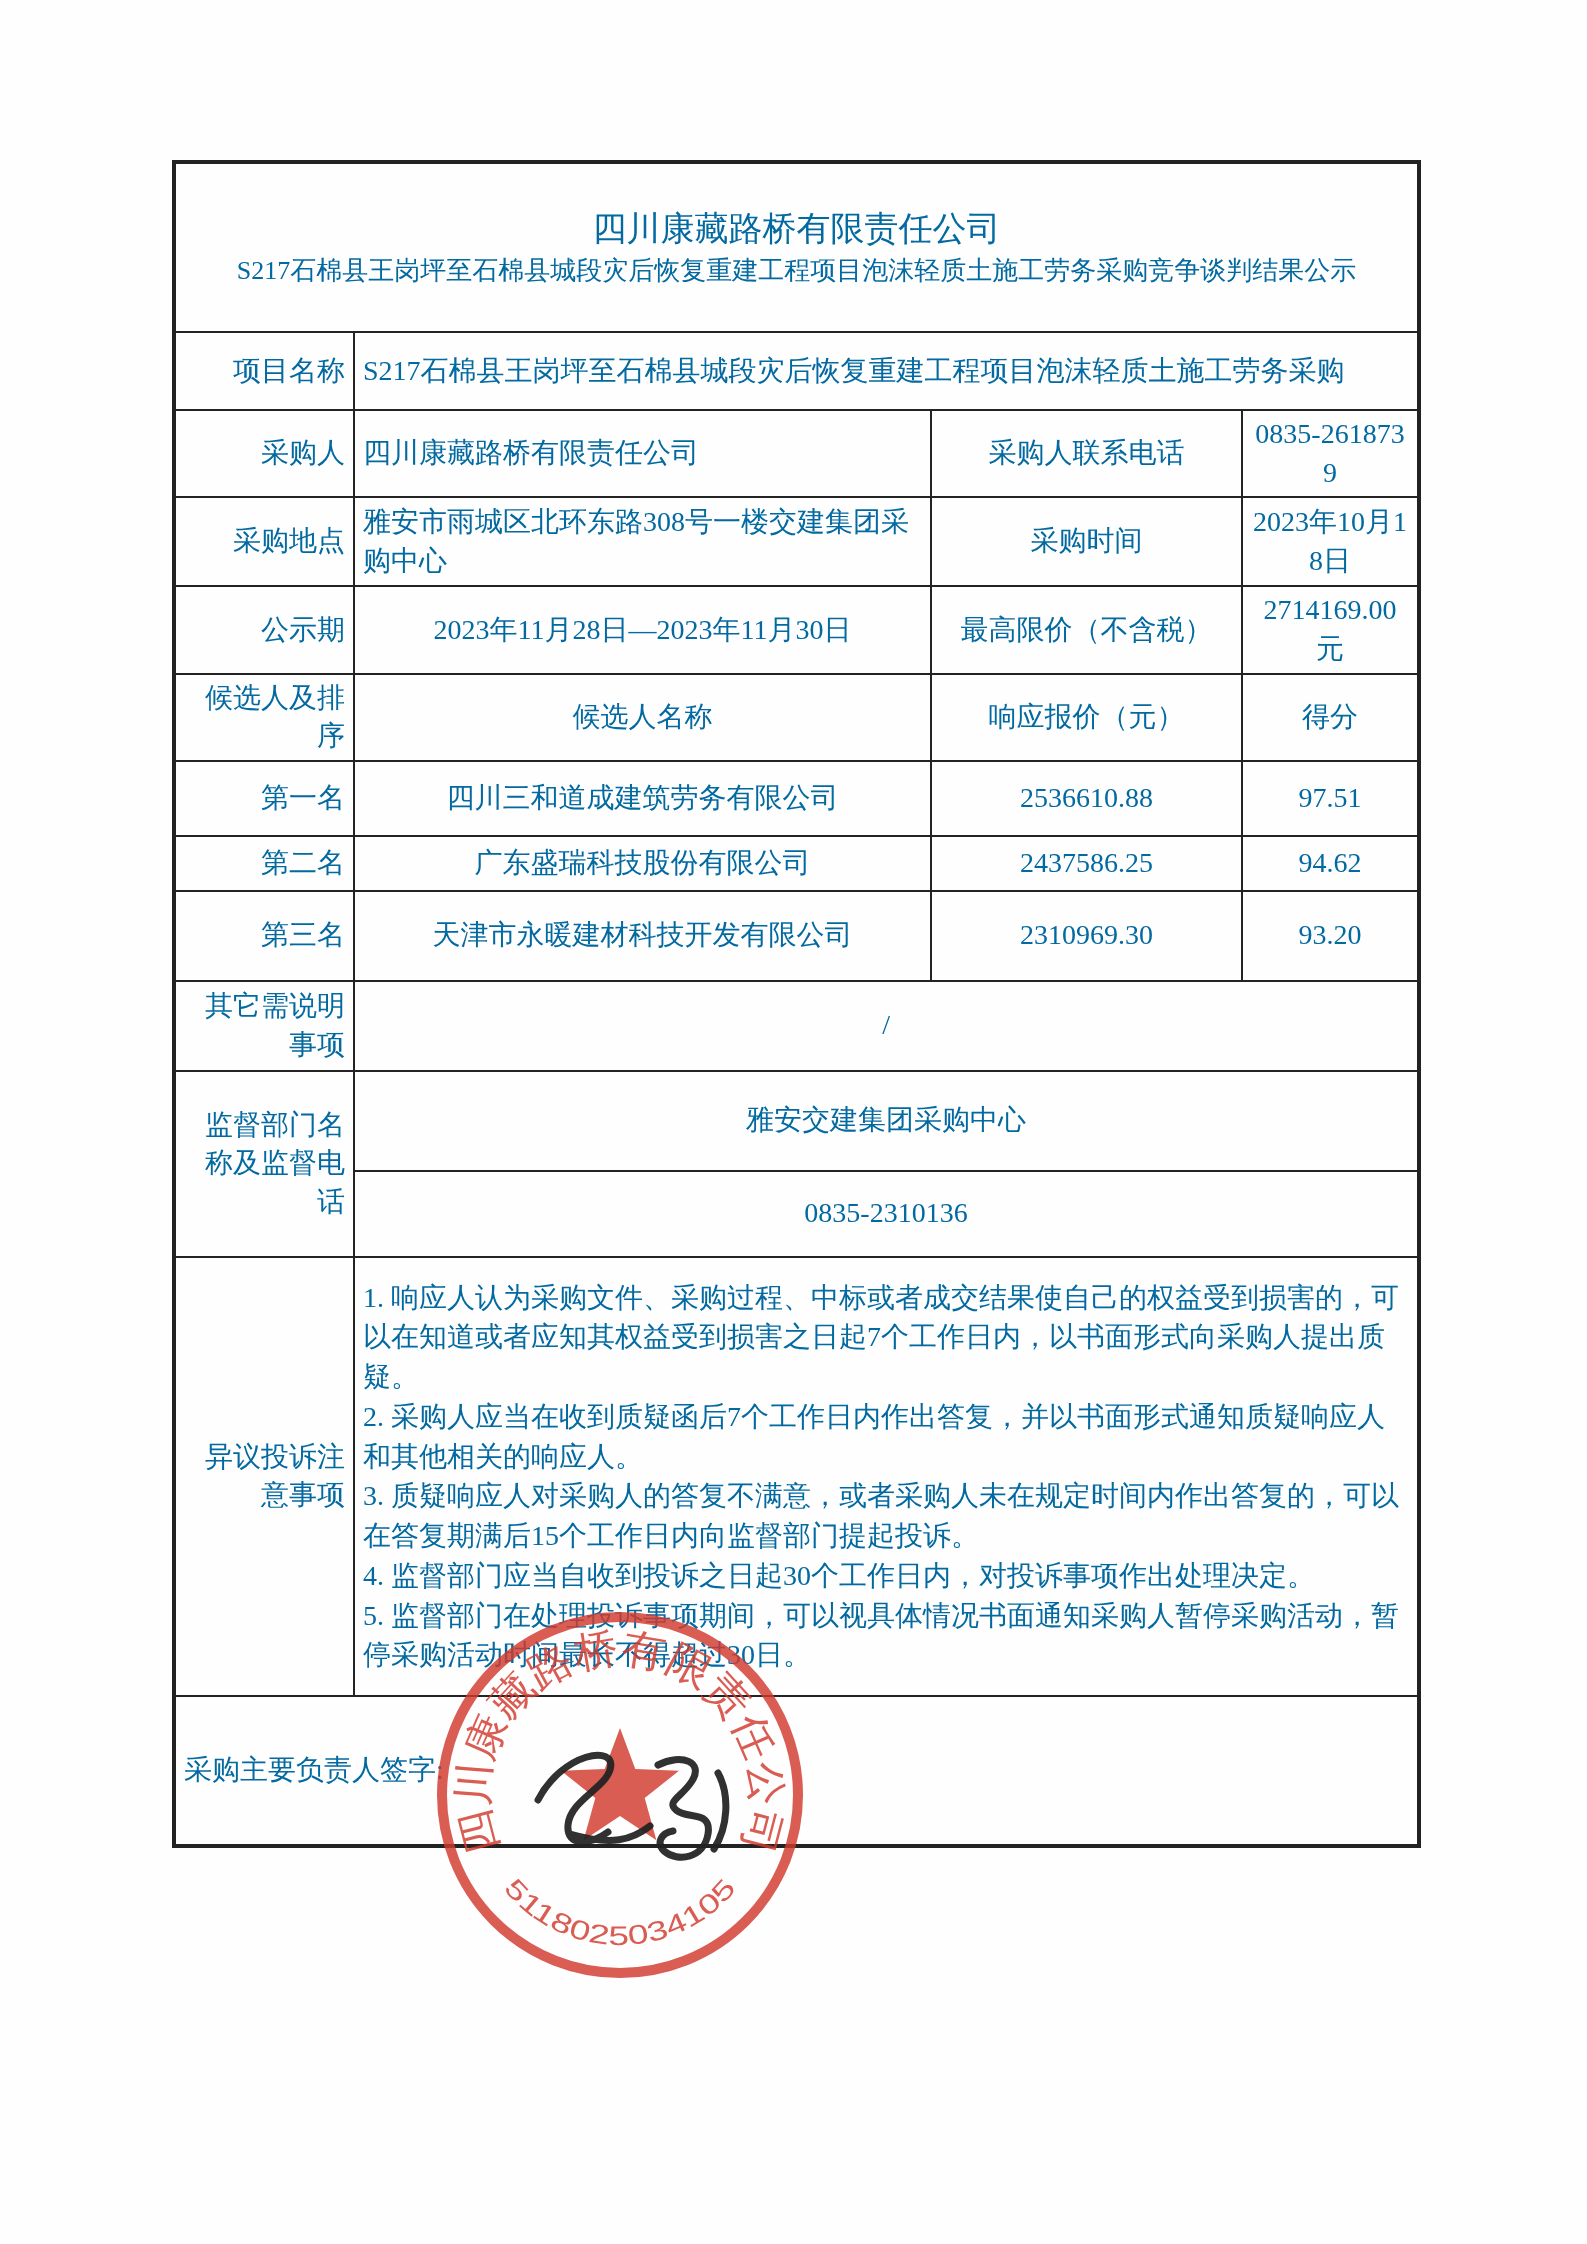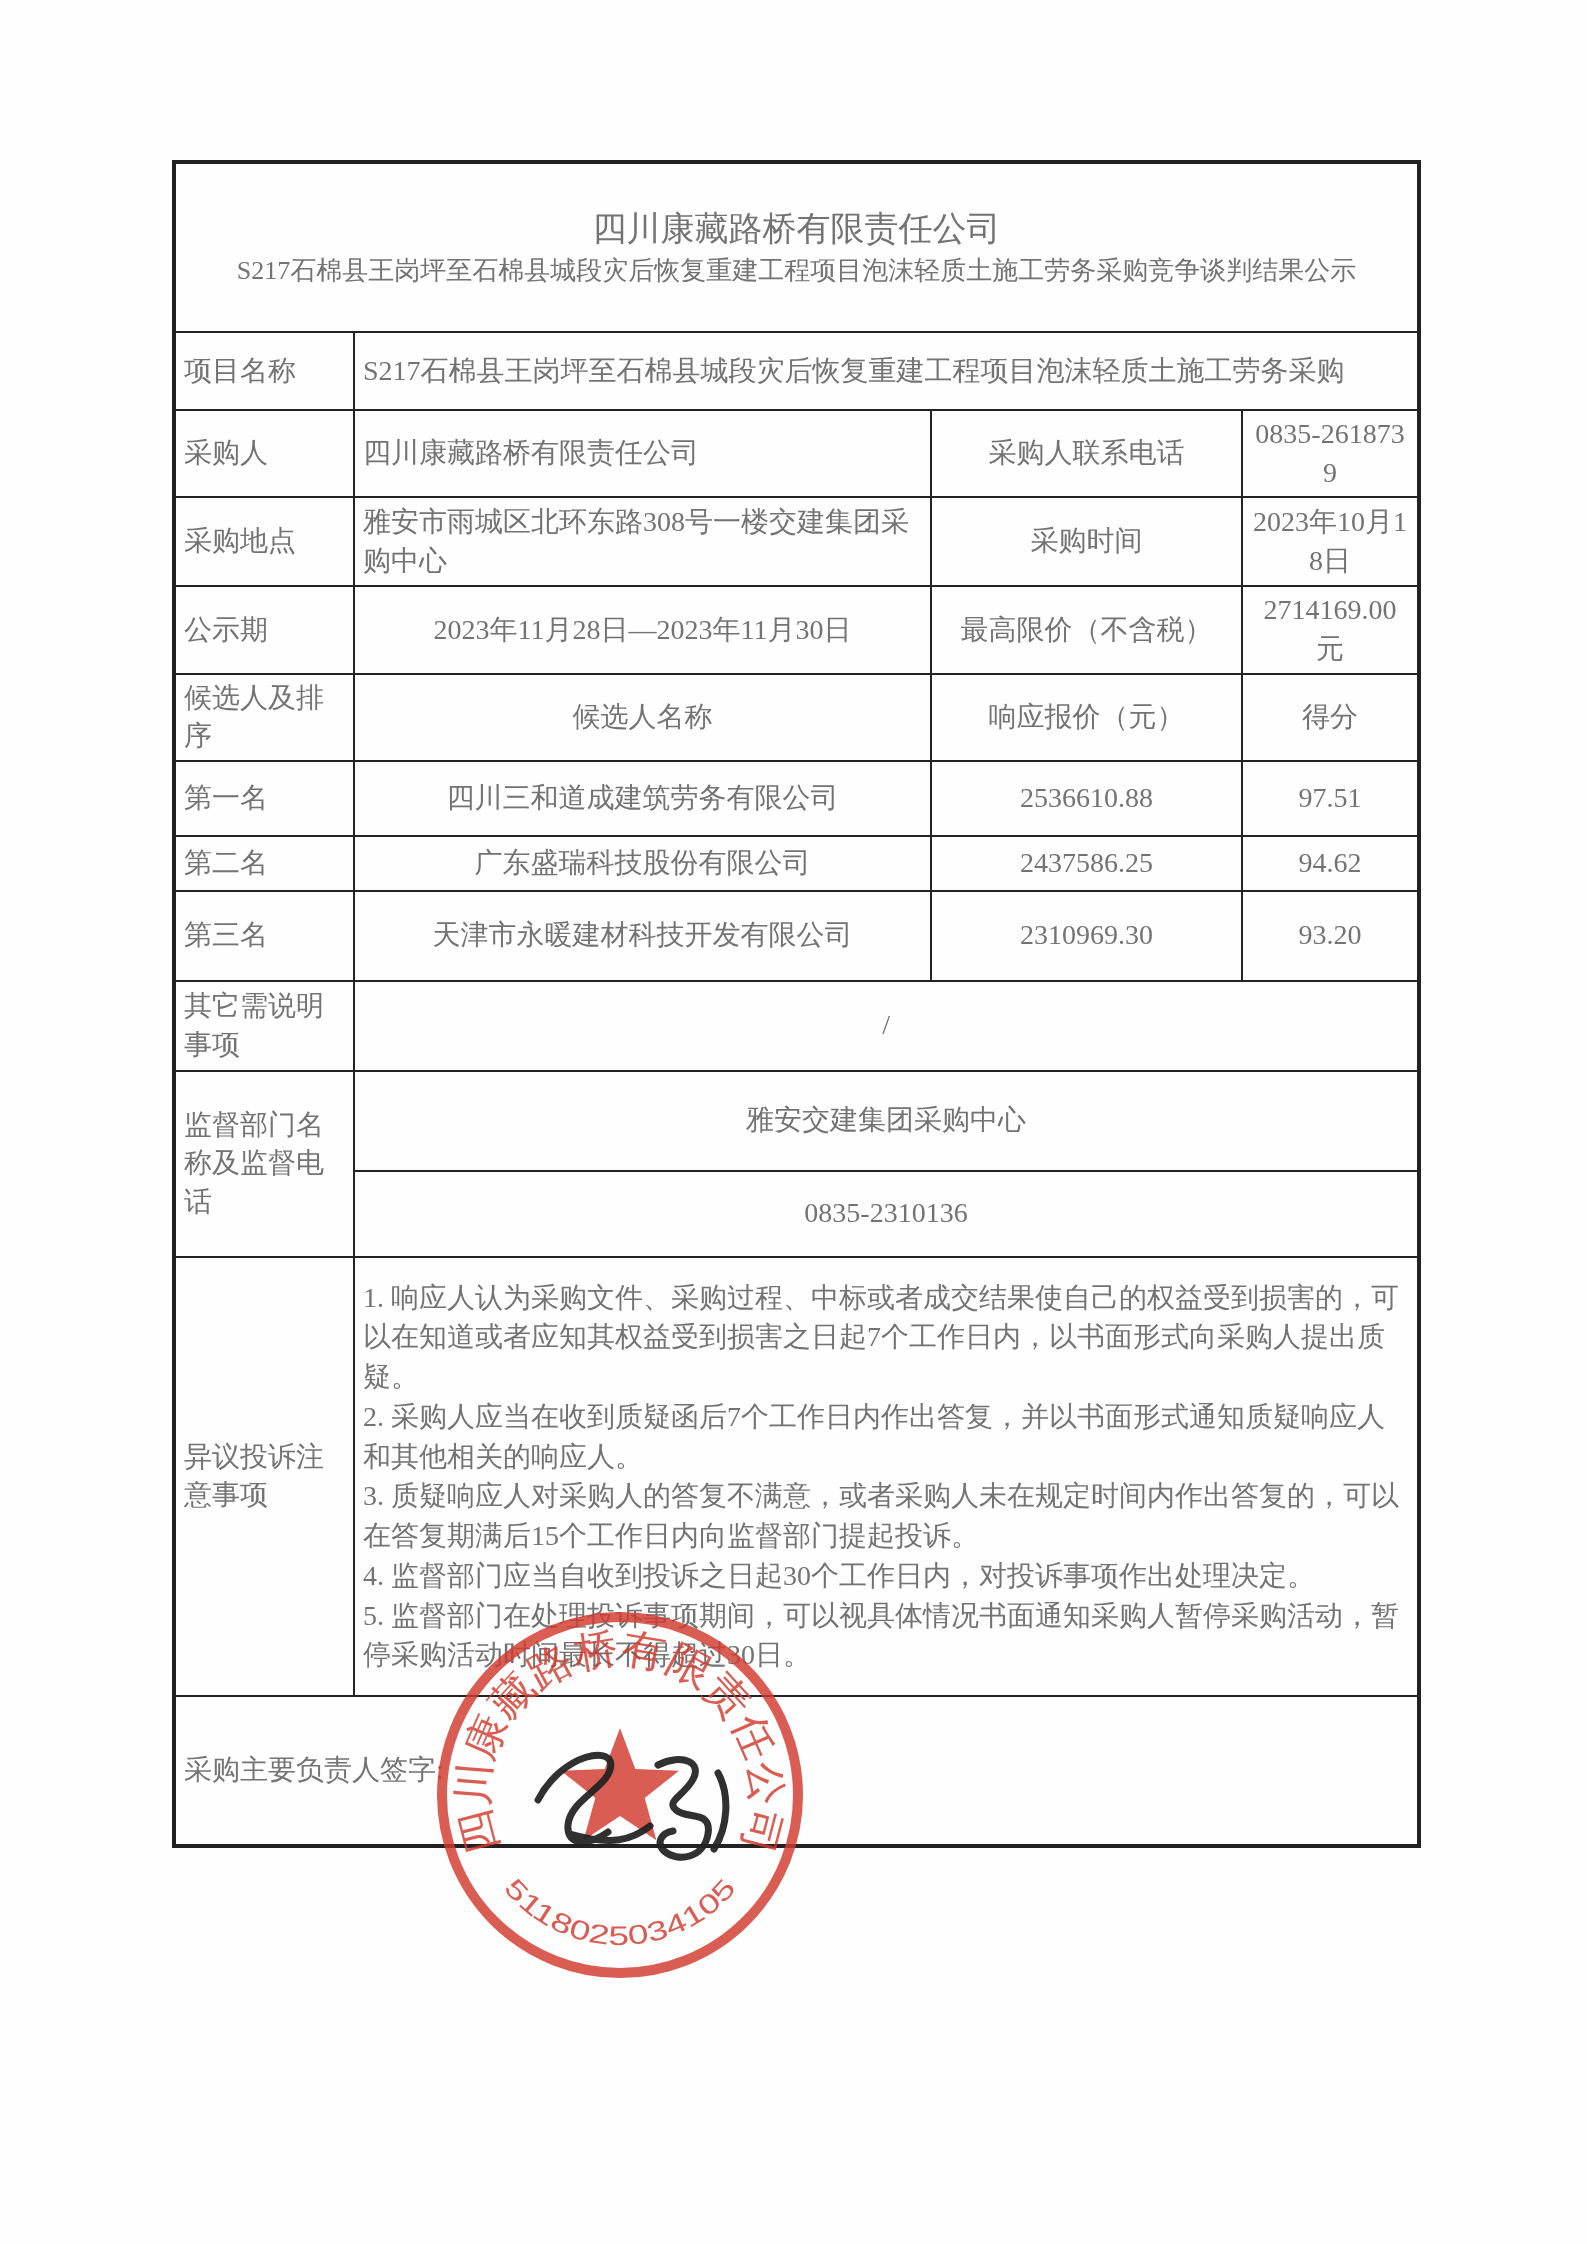--- a/index.html
+++ b/index.html
@@ -1,21 +1,21 @@
 <!DOCTYPE html>
 <html><head>
 <meta charset="utf-8">
 <style>
   html,body{margin:0;padding:0;background:#ffffff;}
   .page{
     position:relative;
     width:1587px;height:2244px;
     background:#fefefe;
     font-family:"Liberation Serif", serif;
-    color:#737373;
+    color:#0369a1;
     overflow:hidden;
   }
   table.doc{
     position:absolute;left:172px;top:160px;
     width:1245px;
     border-collapse:collapse;
     table-layout:fixed;
     border:4px solid #222;
   }
   table.doc td{
@@ -27,21 +27,21 @@
     word-break:break-all;
   }
   td.title-cell{
     text-align:center;
     padding:14px 12px 10px 12px;
   }
   .title-company{font-size:34px;line-height:1.4;}
   .title-ann{font-size:26px;line-height:1.45;}
   td.lab{
     padding:4px 70px 4px 10px; 
-    text-align:left;
+    text-align:right;
   }
   td.val-left{text-align:left;padding-left:12px;}
   td.ctr{text-align:center;}
   td.obj-cell{
     text-align:left;
     padding:14px 14px 14px 12px;
   }
   .obj-item{margin:0;line-height:1.42;font-size:28px;}
   td.sign-cell{
     text-align:left;

